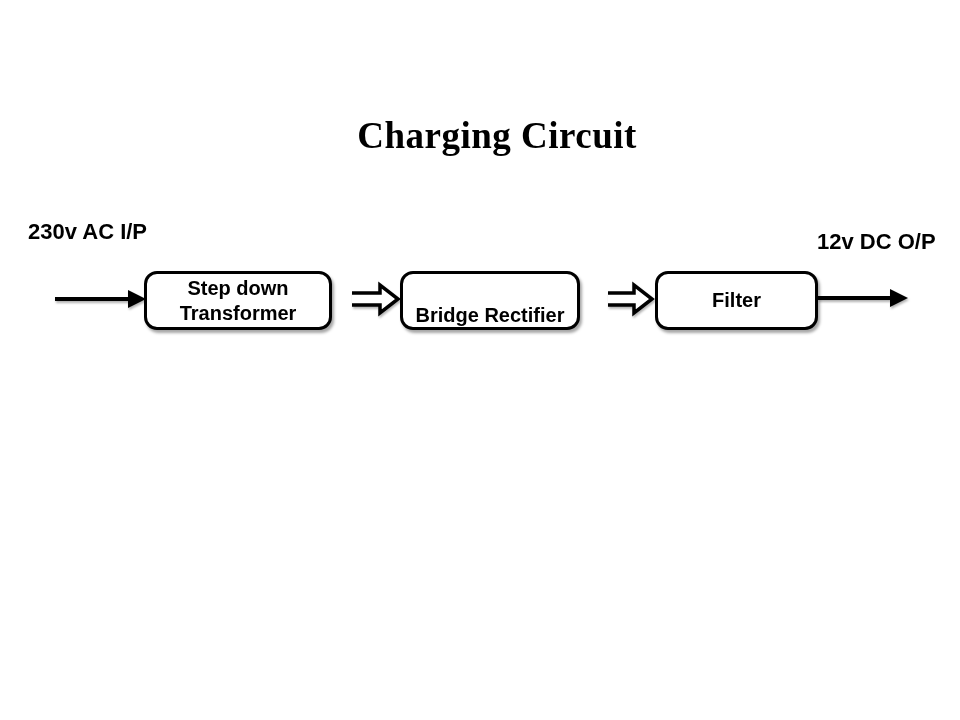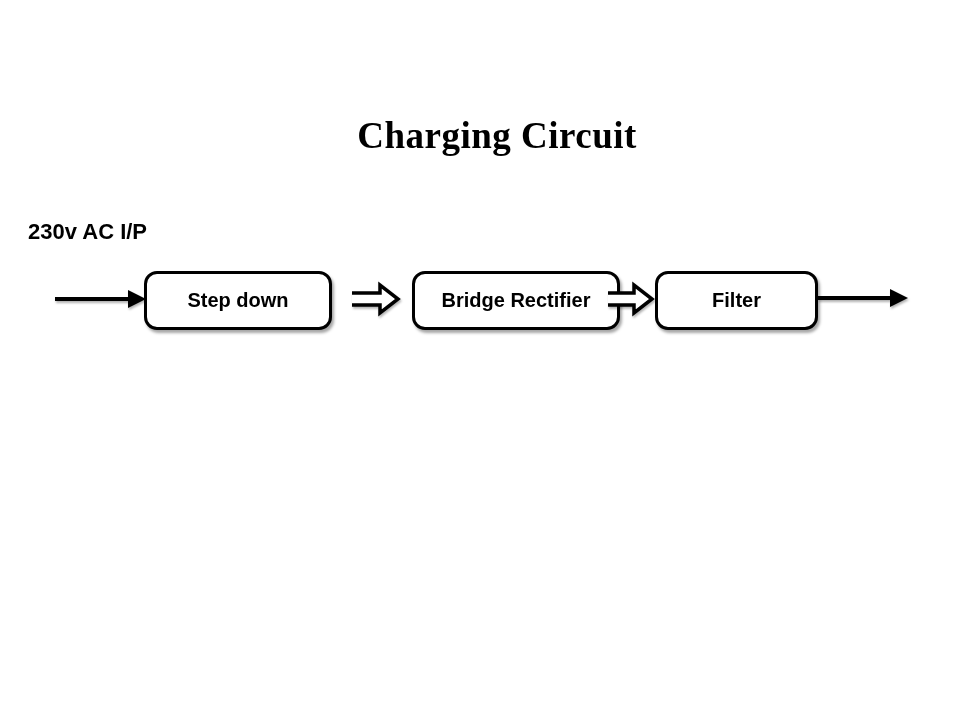--- a/index.html
+++ b/index.html
@@ -56,48 +56,50 @@
   }
   .block-line {
     display: block;
     font-weight: bold;
     font-size: 20px;
     line-height: 1.22;
     color: #000000;
     white-space: nowrap;
   }
   .block.step-down { left: 144px; width: 188px; }
-  .block.bridge    { left: 412px; width: 208px; }
+  .block.bridge    { left: 400px; width: 180px; justify-content: flex-end; }
   .block.filter    { left: 655px; width: 163px; align-items: center; }
   .arrow-svg {
     position: absolute;
     filter: drop-shadow(1px 2px 1px rgba(0,0,0,0.3));
   }
   .arrow-input     { left: 50px;  top: 285px; }
   .arrow-connect-1 { left: 352px; top: 281px; }
   .arrow-connect-2 { left: 608px; top: 281px; }
   .arrow-output    { left: 818px; top: 284px; }
 </style>
 </head>
 <body>
 
 <div class="canvas">
 
   <div class="diagram-title">Charging Circuit</div>
 
   <div class="io-label input">230v AC I/P</div>
 
+  <div class="io-label output">12v DC O/P</div>
 
   <svg class="arrow-svg arrow-input" width="98" height="28" viewBox="0 0 98 28">
     <line x1="5" y1="14" x2="80" y2="14" stroke="#000000" stroke-width="4"></line>
     <polygon points="78,5 96,14 78,23" fill="#000000"></polygon>
   </svg>
 
   <div class="block step-down">
     <span class="block-line">Step down</span>
+    <span class="block-line">Transformer</span>
   </div>
 
   <svg class="arrow-svg arrow-connect-1" width="49" height="36" viewBox="0 0 49 36">
     <path d="M0,12 L28,12 L28,4 L46,18 L28,32 L28,24 L0,24" fill="#ffffff" stroke="#000000" stroke-width="3.5" stroke-linejoin="miter"></path>
   </svg>
 
   <div class="block bridge">
     <span class="block-line">Bridge Rectifier</span>
   </div>
 

